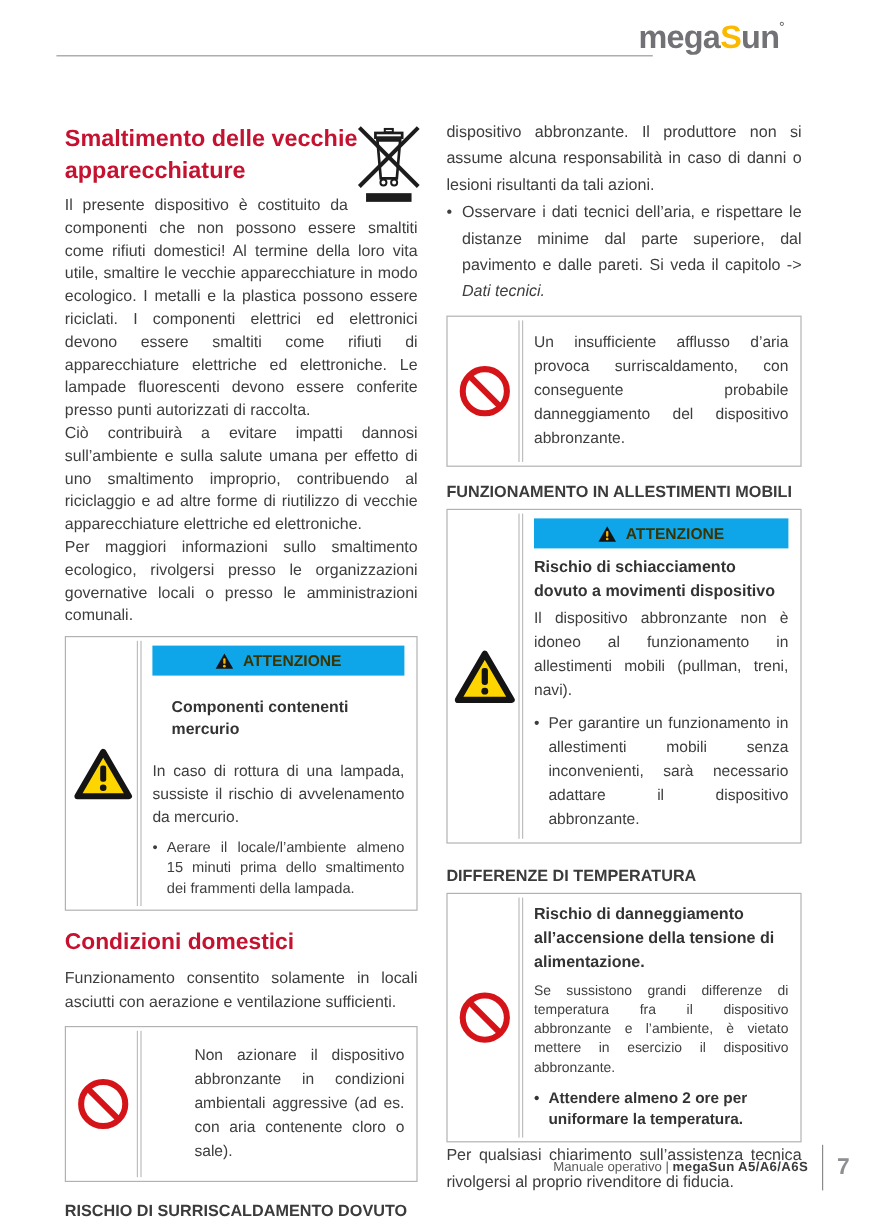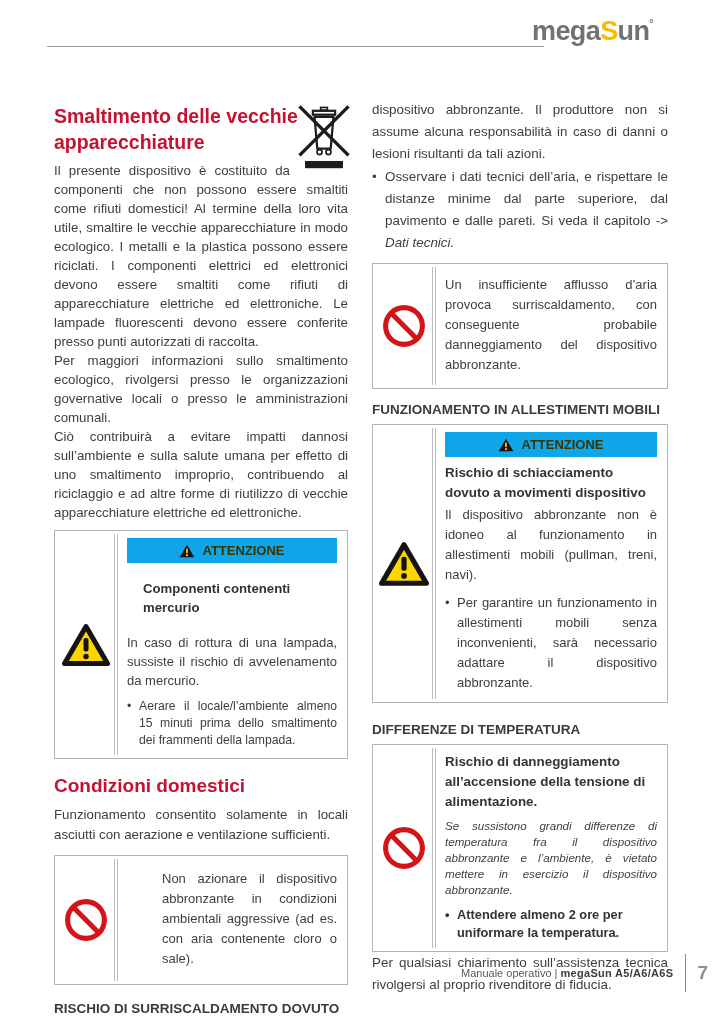--- a/index.html
+++ b/index.html
@@ -32,21 +32,21 @@
   .attn-bar{background:#0ea5e9;height:25px;display:flex;align-items:center;justify-content:center;gap:7px;
             font-size:13px;font-weight:bold;color:#3a3400;margin:0 0 6px 0;}
   .box-title{font-size:13.2px;line-height:19px;font-weight:bold;color:#333;margin:16px;}
   .box-body{font-size:13px;line-height:19px;margin:2px 0 0 0;text-align:justify;}
   .box-body-r{font-size:13px;line-height:20px;margin:2px 0 0 0;text-align:justify;}
   .box-bullet{display:flex;font-size:12.2px;line-height:17px;margin:8px 0 0 0;}
   .box-bullet .dot{flex:0 0 12px;}
   .box-bullet .btext{flex:1;text-align:justify;}
   .box-bullet-lg{font-size:13px;line-height:20px;}
   .box-title-r{font-size:13.4px;line-height:20px;font-weight:bold;color:#333;margin:0;}
-  .box-small{font-size:11.6px;line-height:16px;margin:6px 0 0 0;text-align:justify;font-style:italic;}
+  .box-small{font-size:11.6px;line-height:16px;margin:6px 0 0 0;text-align:justify;}
   .box-bullet-bold{display:flex;font-size:12.8px;line-height:18px;font-weight:bold;color:#333;margin:8px 0 0 0;}
   .box-bullet-bold .dot{flex:0 0 12px;}
   
   .disposal{position:relative;}
   .weee-wrap{position:absolute;top:0;right:-4px;width:56px;height:68px;}
   .fl-spacer{float:right;width:58px;height:18px;}
   
   .footer{position:absolute;top:950px;left:0;width:708px;height:46px;display:flex;justify-content:flex-end;align-items:center;}
   .footer-text{font-size:11px;color:#5a5a5c;white-space:nowrap;}
   .footer-text .strong{font-weight:bold;color:#3c3c3e;letter-spacing:0.3px;}
@@ -73,22 +73,22 @@
           <path d="M33 25 L67 25 L62 82 L38 82 Z" fill="none" stroke="#1c1c1c" stroke-width="4"></path>
           <circle cx="42" cy="88" r="4.5" fill="none" stroke="#1c1c1c" stroke-width="3"></circle>
           <circle cx="58" cy="88" r="4.5" fill="none" stroke="#1c1c1c" stroke-width="3"></circle>
           <line x1="6" y1="6" x2="94" y2="94" stroke="#1c1c1c" stroke-width="6"></line>
           <line x1="94" y1="6" x2="6" y2="94" stroke="#1c1c1c" stroke-width="6"></line>
           <rect x="16" y="104" width="68" height="13" fill="#1c1c1c"></rect>
         </svg>
       </div>
       <h1 class="section-title"><span>Smaltimento delle vecchie</span><br><span>apparecchiature</span></h1>
       <p class="bt"><span class="fl-spacer"></span><span>Il presente dispositivo è costituito da componenti che non possono essere smaltiti come rifiuti domestici! Al termine della loro vita utile, smaltire le vecchie apparecchiature in modo ecologico. I metalli e la plastica possono essere riciclati. I componenti elettrici ed elettronici devono essere smaltiti come rifiuti di apparecchiature elettriche ed elettroniche. Le lampade fluorescenti devono essere conferite presso punti autorizzati di raccolta.</span></p>
+      <p class="bt">Ciò contribuirà a evitare impatti dannosi sull’ambiente e sulla salute umana per effetto di uno smaltimento improprio, contribuendo al riciclaggio e ad altre forme di riutilizzo di vecchie apparecchiature elettriche ed elettroniche.</p>
       <p class="bt">Per maggiori informazioni sullo smaltimento ecologico, rivolgersi presso le organizzazioni governative locali o presso le amministrazioni comunali.</p>
-      <p class="bt">Ciò contribuirà a evitare impatti dannosi sull’ambiente e sulla salute umana per effetto di uno smaltimento improprio, contribuendo al riciclaggio e ad altre forme di riutilizzo di vecchie apparecchiature elettriche ed elettroniche.</p>
     </div>
 
     <div class="warnbox" style="margin-top:8px;">
       <div class="icon-cell">
         <svg width="50" height="44" viewBox="0 0 100 88">
           <path d="M50 7 L93 81 L7 81 Z" fill="#ffd500" stroke="#141414" stroke-width="10" stroke-linejoin="round"></path>
           <rect x="45" y="30" width="10" height="27" rx="4" fill="#141414"></rect>
           <circle cx="50" cy="67" r="5.5" fill="#141414"></circle>
         </svg>
       </div>

